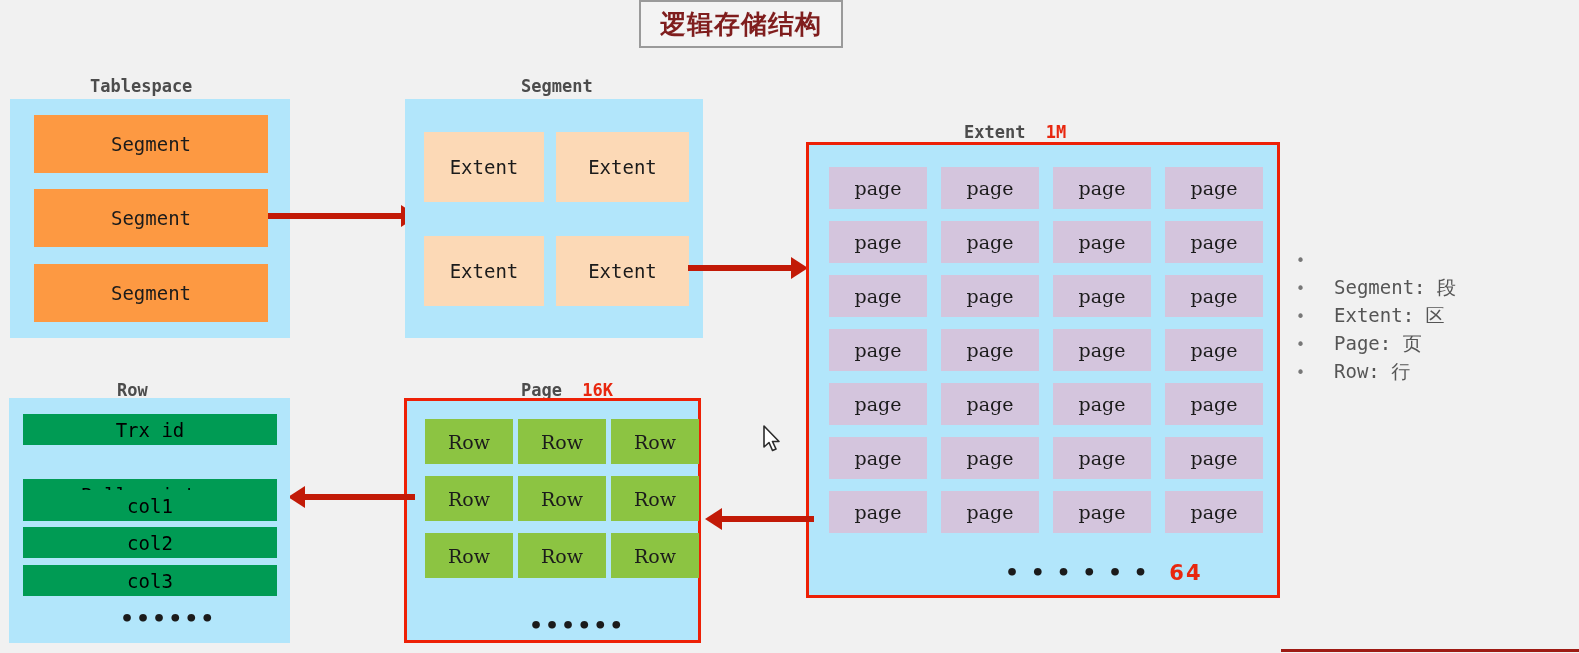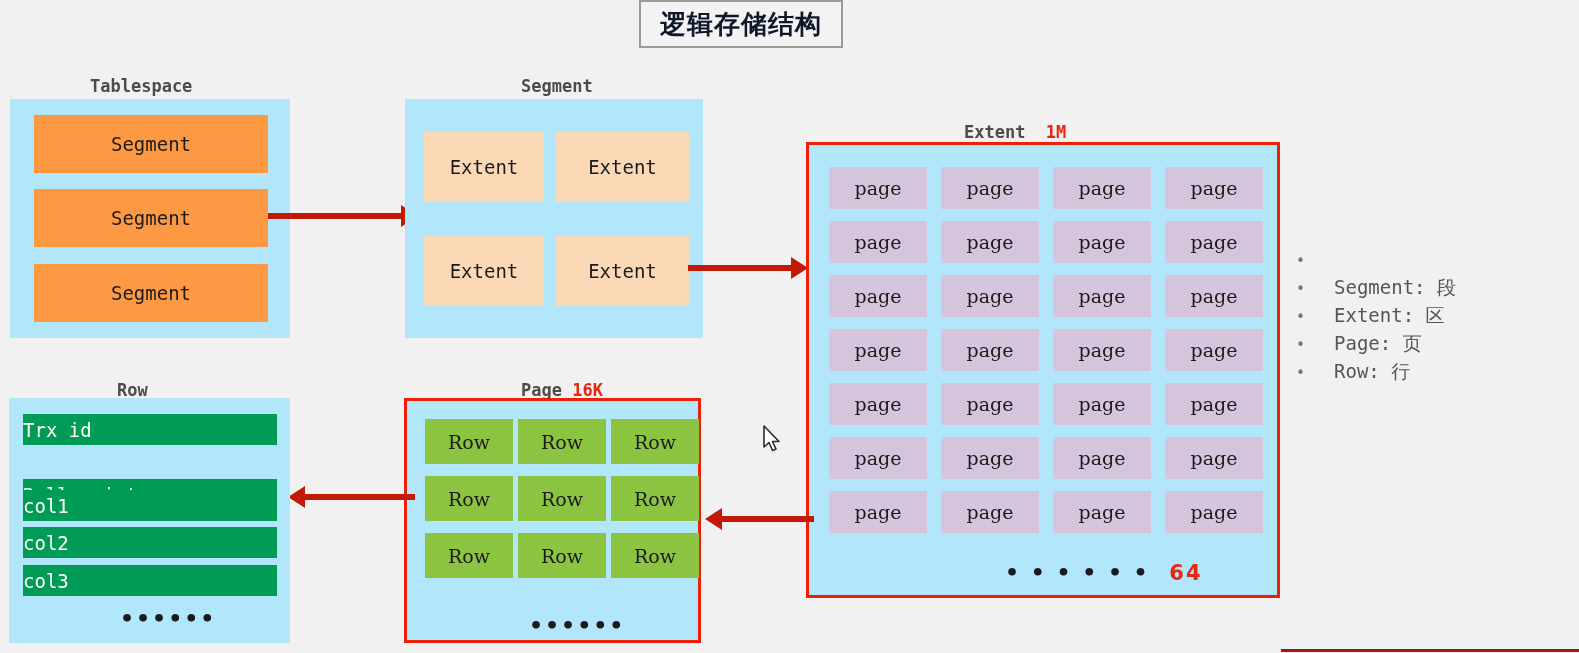--- a/index.html
+++ b/index.html
@@ -10,21 +10,21 @@
     overflow: hidden;
   }
   #canvas { position: relative; width: 1579px; height: 653px; background: #f1f1f1; }
 
   
   .title-box {
     position: absolute; left: 639px; top: 0px; width: 204px; height: 48px;
     border: 2px solid #9a9a9a; background: #f3f3f3;
     display: flex; align-items: center; justify-content: center;
     font-family: Liberation Mono, monospace;
-    font-weight: bold; font-size: 26px; color: #0f172a; letter-spacing: 1px;
+    font-weight: bold; font-size: 26px; color: #7f1d1d; letter-spacing: 1px;
   }
 
   
   .caption {
     position: absolute;
     font-family: "DejaVu Sans Mono", "Liberation Mono", monospace;
     font-weight: bold; font-size: 17px; color: #4c4c4c;
     white-space: nowrap;
   }
   .caption .accent { color: #e8270f; }
@@ -68,22 +68,22 @@
     column-gap: 5px; row-gap: 12px;
   }
   .row-item {
     background: #8cc442; color: #1b1b1b;
     display: flex; align-items: center; justify-content: center;
     font-family: "DejaVu Serif", "Liberation Serif", serif;
     font-size: 19px;
   }
   
   .field-item {
-    background: #009b54; color: #ffffff;
-    display: flex; align-items: center; justify-content: flex-start;
+    background: #009b54; color: #000000;
+    display: flex; align-items: center; justify-content: center;
     font-family: "DejaVu Sans Mono", "Liberation Mono", monospace;
     font-size: 19px;
   }
 
   .dots {
     position: absolute;
     font-family: "DejaVu Sans", "Liberation Sans", sans-serif;
     font-weight: bold; font-size: 22px; color: #1b1b1b;
     letter-spacing: 2px; white-space: nowrap;
   }
@@ -266,21 +266,21 @@
     </div>
   </div>
 
   <div class="arrow">
     <div class="arrow-line" style="left:722px; top:516px; width:92px;"></div>
     <div class="arrow-head left" style="left:705px; top:508px;"></div>
   </div>
 
   <div class="caption" style="left:521px; top:380px;">
     <span>Page</span>
-    <span class="accent" style="">16K</span>
+    <span class="accent" style="margin-left:10px;">16K</span>
   </div>
   <div class="bluebox redborder" style="left:404px; top:398px; width:297px; height:245px;">
     <div class="row-grid" style="left:18px; top:18px;" id="row-grid">
         <div class="row-item">
           <span>Row</span>
         </div>
         <div class="row-item">
           <span>Row</span>
         </div>
         <div class="row-item">

